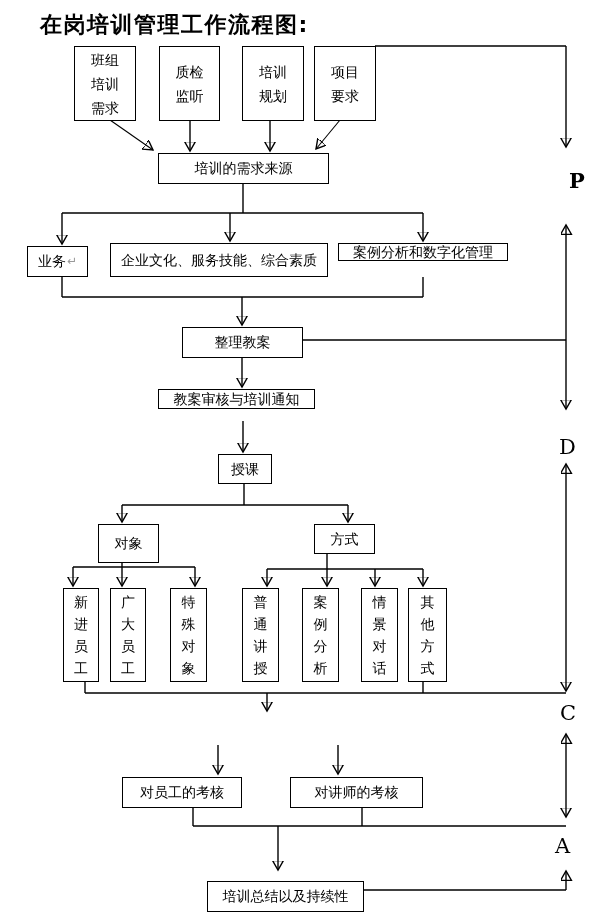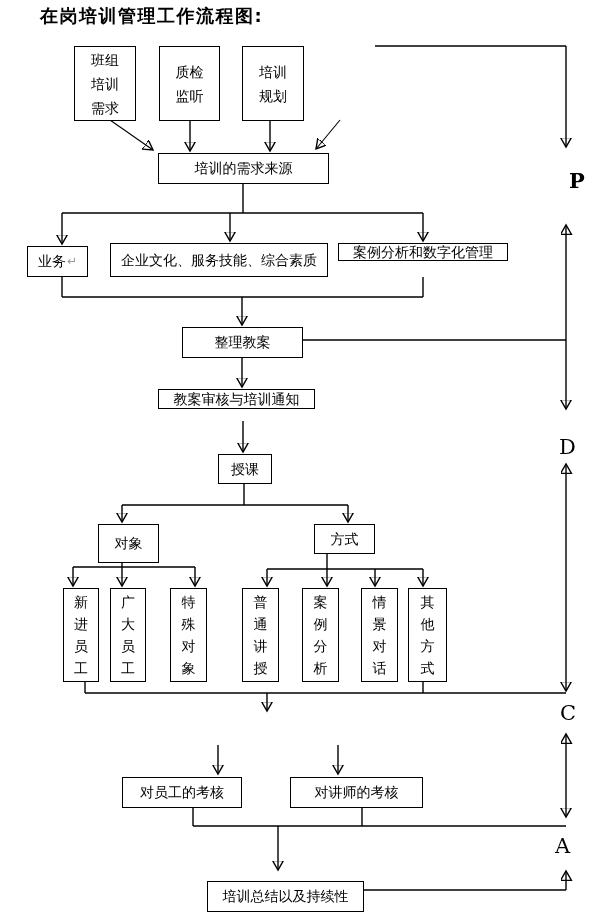--- a/index.html
+++ b/index.html
@@ -2,22 +2,22 @@
 <html><head>
 <meta charset="utf-8">
 <style>
   html,body { margin:0; padding:0; background:#fff; }
   .canvas {
     position:relative; width:611px; height:921px; background:#ffffff;
     font-family:"DejaVu Sans","Liberation Sans",sans-serif; color:#000;
     overflow:hidden;
   }
   .doc-title {
-    position:absolute; left:40px; top:4px;
-    font-size:18px; font-weight:bold; letter-spacing:1.5px;
+    position:absolute; left:40px; top:10px;
+    font-size:22px; font-weight:bold; letter-spacing:1.5px;
     white-space:nowrap;
   }
   .flow-box {
     position:absolute; box-sizing:border-box;
     border:1.5px solid #000; background:#fff;
     display:flex; align-items:center; justify-content:center;
     text-align:center; font-size:14px; line-height:21px;
   }
   .flow-box span { white-space:pre-line; }
   .h3 span, .h2 span { line-height:24px; }
@@ -119,20 +119,24 @@
 需求</span>
   </div>
   <div class="flow-box h2" style="left:159px;top:46px;width:61px;height:75px">
     <span>质检
 监听</span>
   </div>
   <div class="flow-box h2" style="left:242px;top:46px;width:62px;height:75px">
     <span>培训
 规划</span>
   </div>
+  <div class="flow-box h2" style="left:314px;top:46px;width:62px;height:75px">
+    <span>项目
+要求</span>
+  </div>
 
   <div class="flow-box" style="left:158px;top:153px;width:171px;height:31px">
     <span>培训的需求来源</span>
   </div>
 
   <div class="flow-box" style="left:27px;top:246px;width:61px;height:31px">
     <span>业务</span>
       <span class="ret">↵</span>
   </div>
   <div class="flow-box" style="left:110px;top:243px;width:218px;height:34px">

